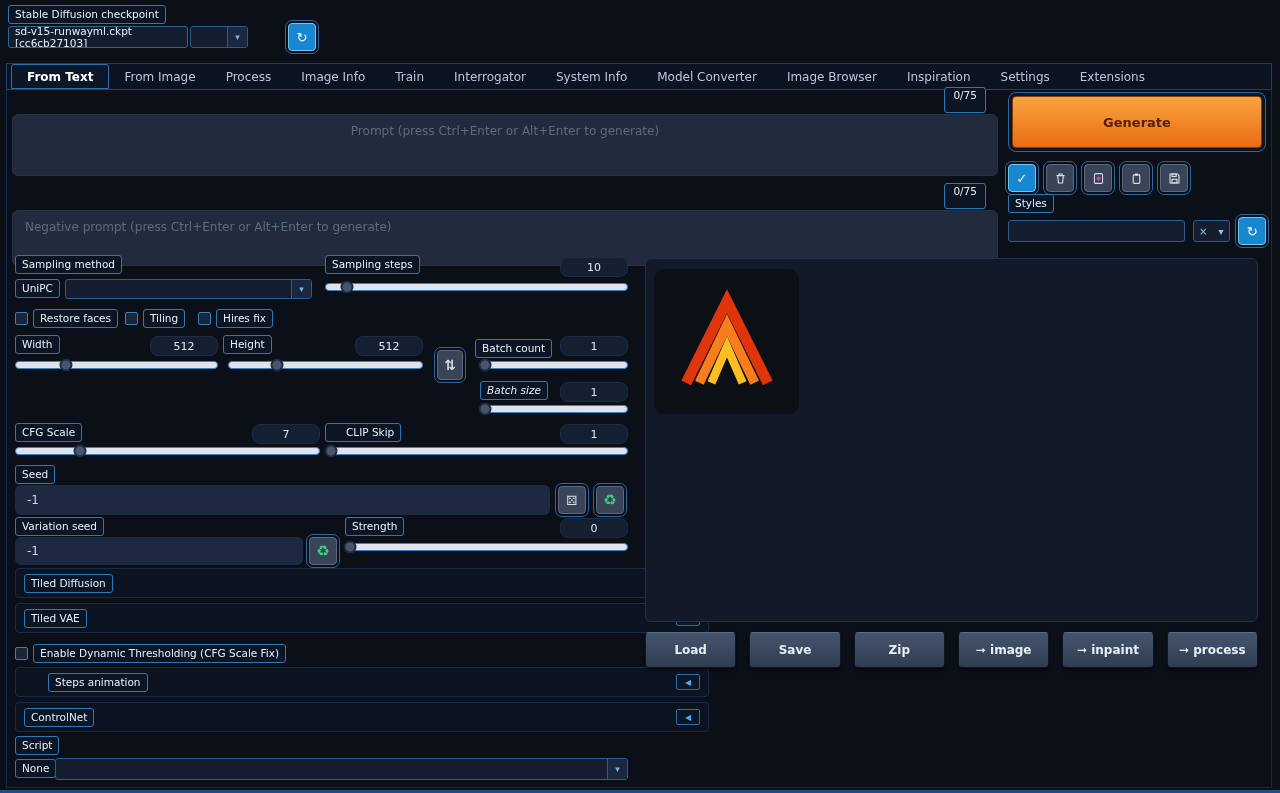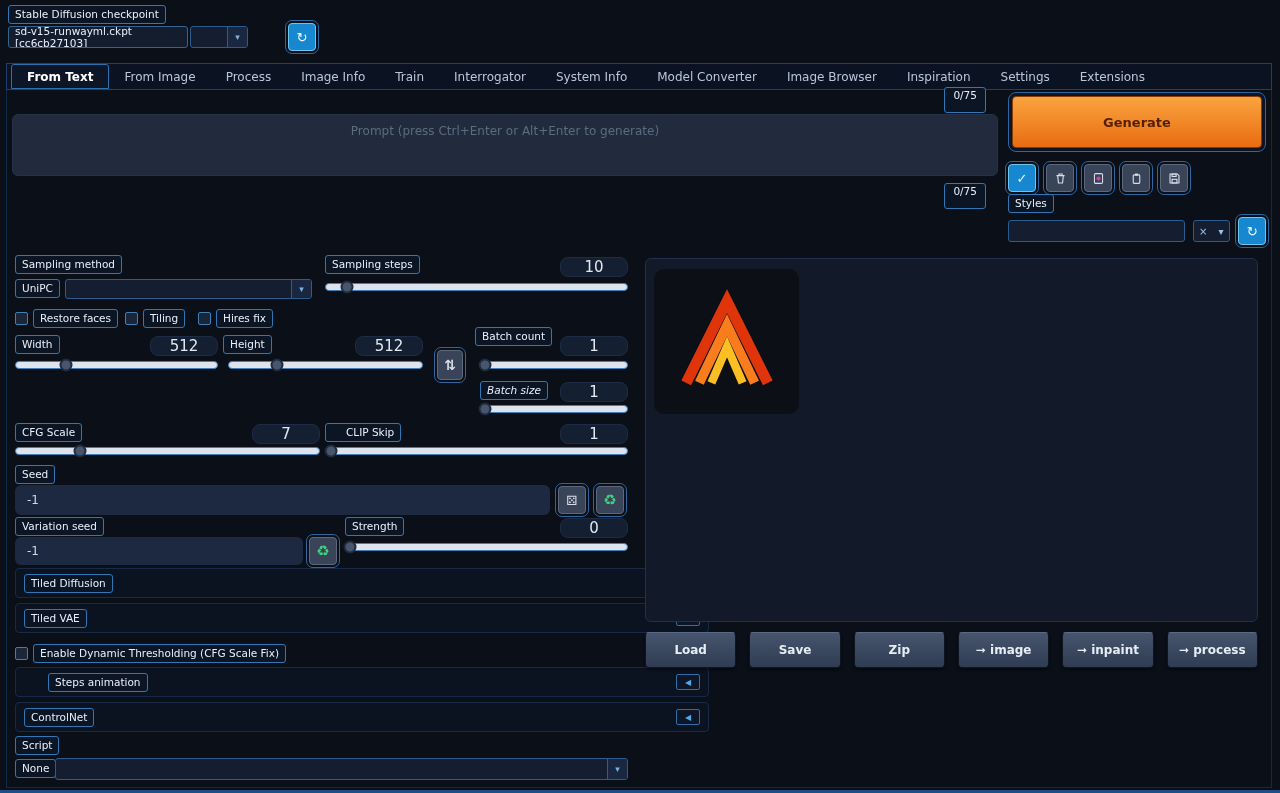--- a/index.html
+++ b/index.html
@@ -5,21 +5,21 @@
   * { margin:0; padding:0; box-sizing:border-box; }
   html,body { background:#070b12; }
   body { font-family:"DejaVu Sans", sans-serif; color:#dbe4f0; }
   .app { position:relative; width:1280px; height:793px; background:#0a0f18; overflow:hidden; }
 
   .chip { position:absolute; background:#0c1524; border:1px solid #3077b6; border-radius:3px;
           color:#e8f0fa; font-size:10.5px; line-height:15px; padding:1px 6px; height:19px; white-space:nowrap; }
   .chip.inline { position:static; display:inline-block; }
 
   .valbox { position:absolute; width:68px; height:20px; background:#141f31; border:1px solid #1d2c44;
-            border-radius:8px; color:#e2e8f0; font-size:15px; display:flex; align-items:center; justify-content:center; }
+            border-radius:8px; color:#e2e8f0; font-size:11px; display:flex; align-items:center; justify-content:center; }
 
   .slider { position:absolute; height:8px; background:#dde4ee; border:1px solid #3f7fb8; border-radius:4px; }
   .slider .handle { position:absolute; top:50%; transform:translate(-50%,-50%); width:13px; height:13px;
                     border-radius:50%; background:#47566f; border:2px solid #202a3b; }
 
   .cb { position:absolute; width:13px; height:13px; background:#1b2638; border:1px solid #3f7fb8; border-radius:2px; }
 
   .select { position:absolute; background:#141e30; border:1px solid #2b5c8f; border-radius:3px;
             display:flex; align-items:center; justify-content:flex-end; }
   .select .caret { width:20px; height:100%; border-left:1px solid #2b5c8f; display:flex; align-items:center;
@@ -104,20 +104,21 @@
   <div class="content-frame"></div>
 
   <div style="position:absolute; left:12px; top:87px; width:986px;">
     <div style="display:flex; justify-content:flex-end; padding-right:12px; margin-bottom:1px;">
       <span class="counter-chip">0/75</span>
     </div>
     <textarea style="height: 62px; text-align: center;" placeholder="Prompt (press Ctrl+Enter or Alt+Enter to generate)"></textarea>
     <div style="display:flex; justify-content:flex-end; padding-right:12px; margin:3px 0 1px;">
       <span class="counter-chip">0/75</span>
     </div>
+    <textarea style="height: 56px;" placeholder="Negative prompt (press Ctrl+Enter or Alt+Enter to generate)"></textarea>
   </div>
 
   <div style="position:absolute; left:1008px; top:92px; width:258px;">
     <div class="gen-wrap">
       <div class="gen-btn">Generate</div>
     </div>
     <div style="display:flex; gap:10px; margin-top:12px;">
       <div class="iconbtn blue">
         <span>✓</span>
       </div>
@@ -177,21 +178,21 @@
     <div class="chip" style="left:18px; top:54px;">Restore faces</div>
     <div class="cb" style="left:110px; top:57px;"></div>
     <div class="chip" style="left:128px; top:54px;">Tiling</div>
     <div class="cb" style="left:183px; top:57px;"></div>
     <div class="chip" style="left:201px; top:54px;">Hires fix</div>
 
     <div class="chip" style="left:0; top:80px;">Width</div>
     <div class="valbox" style="left:135px; top:81px;">512</div>
     <div class="chip" style="left:208px; top:80px;">Height</div>
     <div class="valbox" style="left:340px; top:81px;">512</div>
-    <div class="chip" style="left:460px; top:72px;">Batch count</div>
+    <div class="chip" style="left:460px; top:84px;">Batch count</div>
     <div class="valbox" style="left:545px; top:81px;">1</div>
 
     <div class="slider" style="left:0; top:106px; width:203px;">
       <div class="handle" style="left:25%;"></div>
     </div>
     <div class="slider" style="left:213px; top:106px; width:195px;">
       <div class="handle" style="left:25%;"></div>
     </div>
     <div class="iconbtn" style="position:absolute; left:422px; top:95px; width:26px; height:30px; font-size:14px; font-weight:bold;">
       <span>⇅</span>

